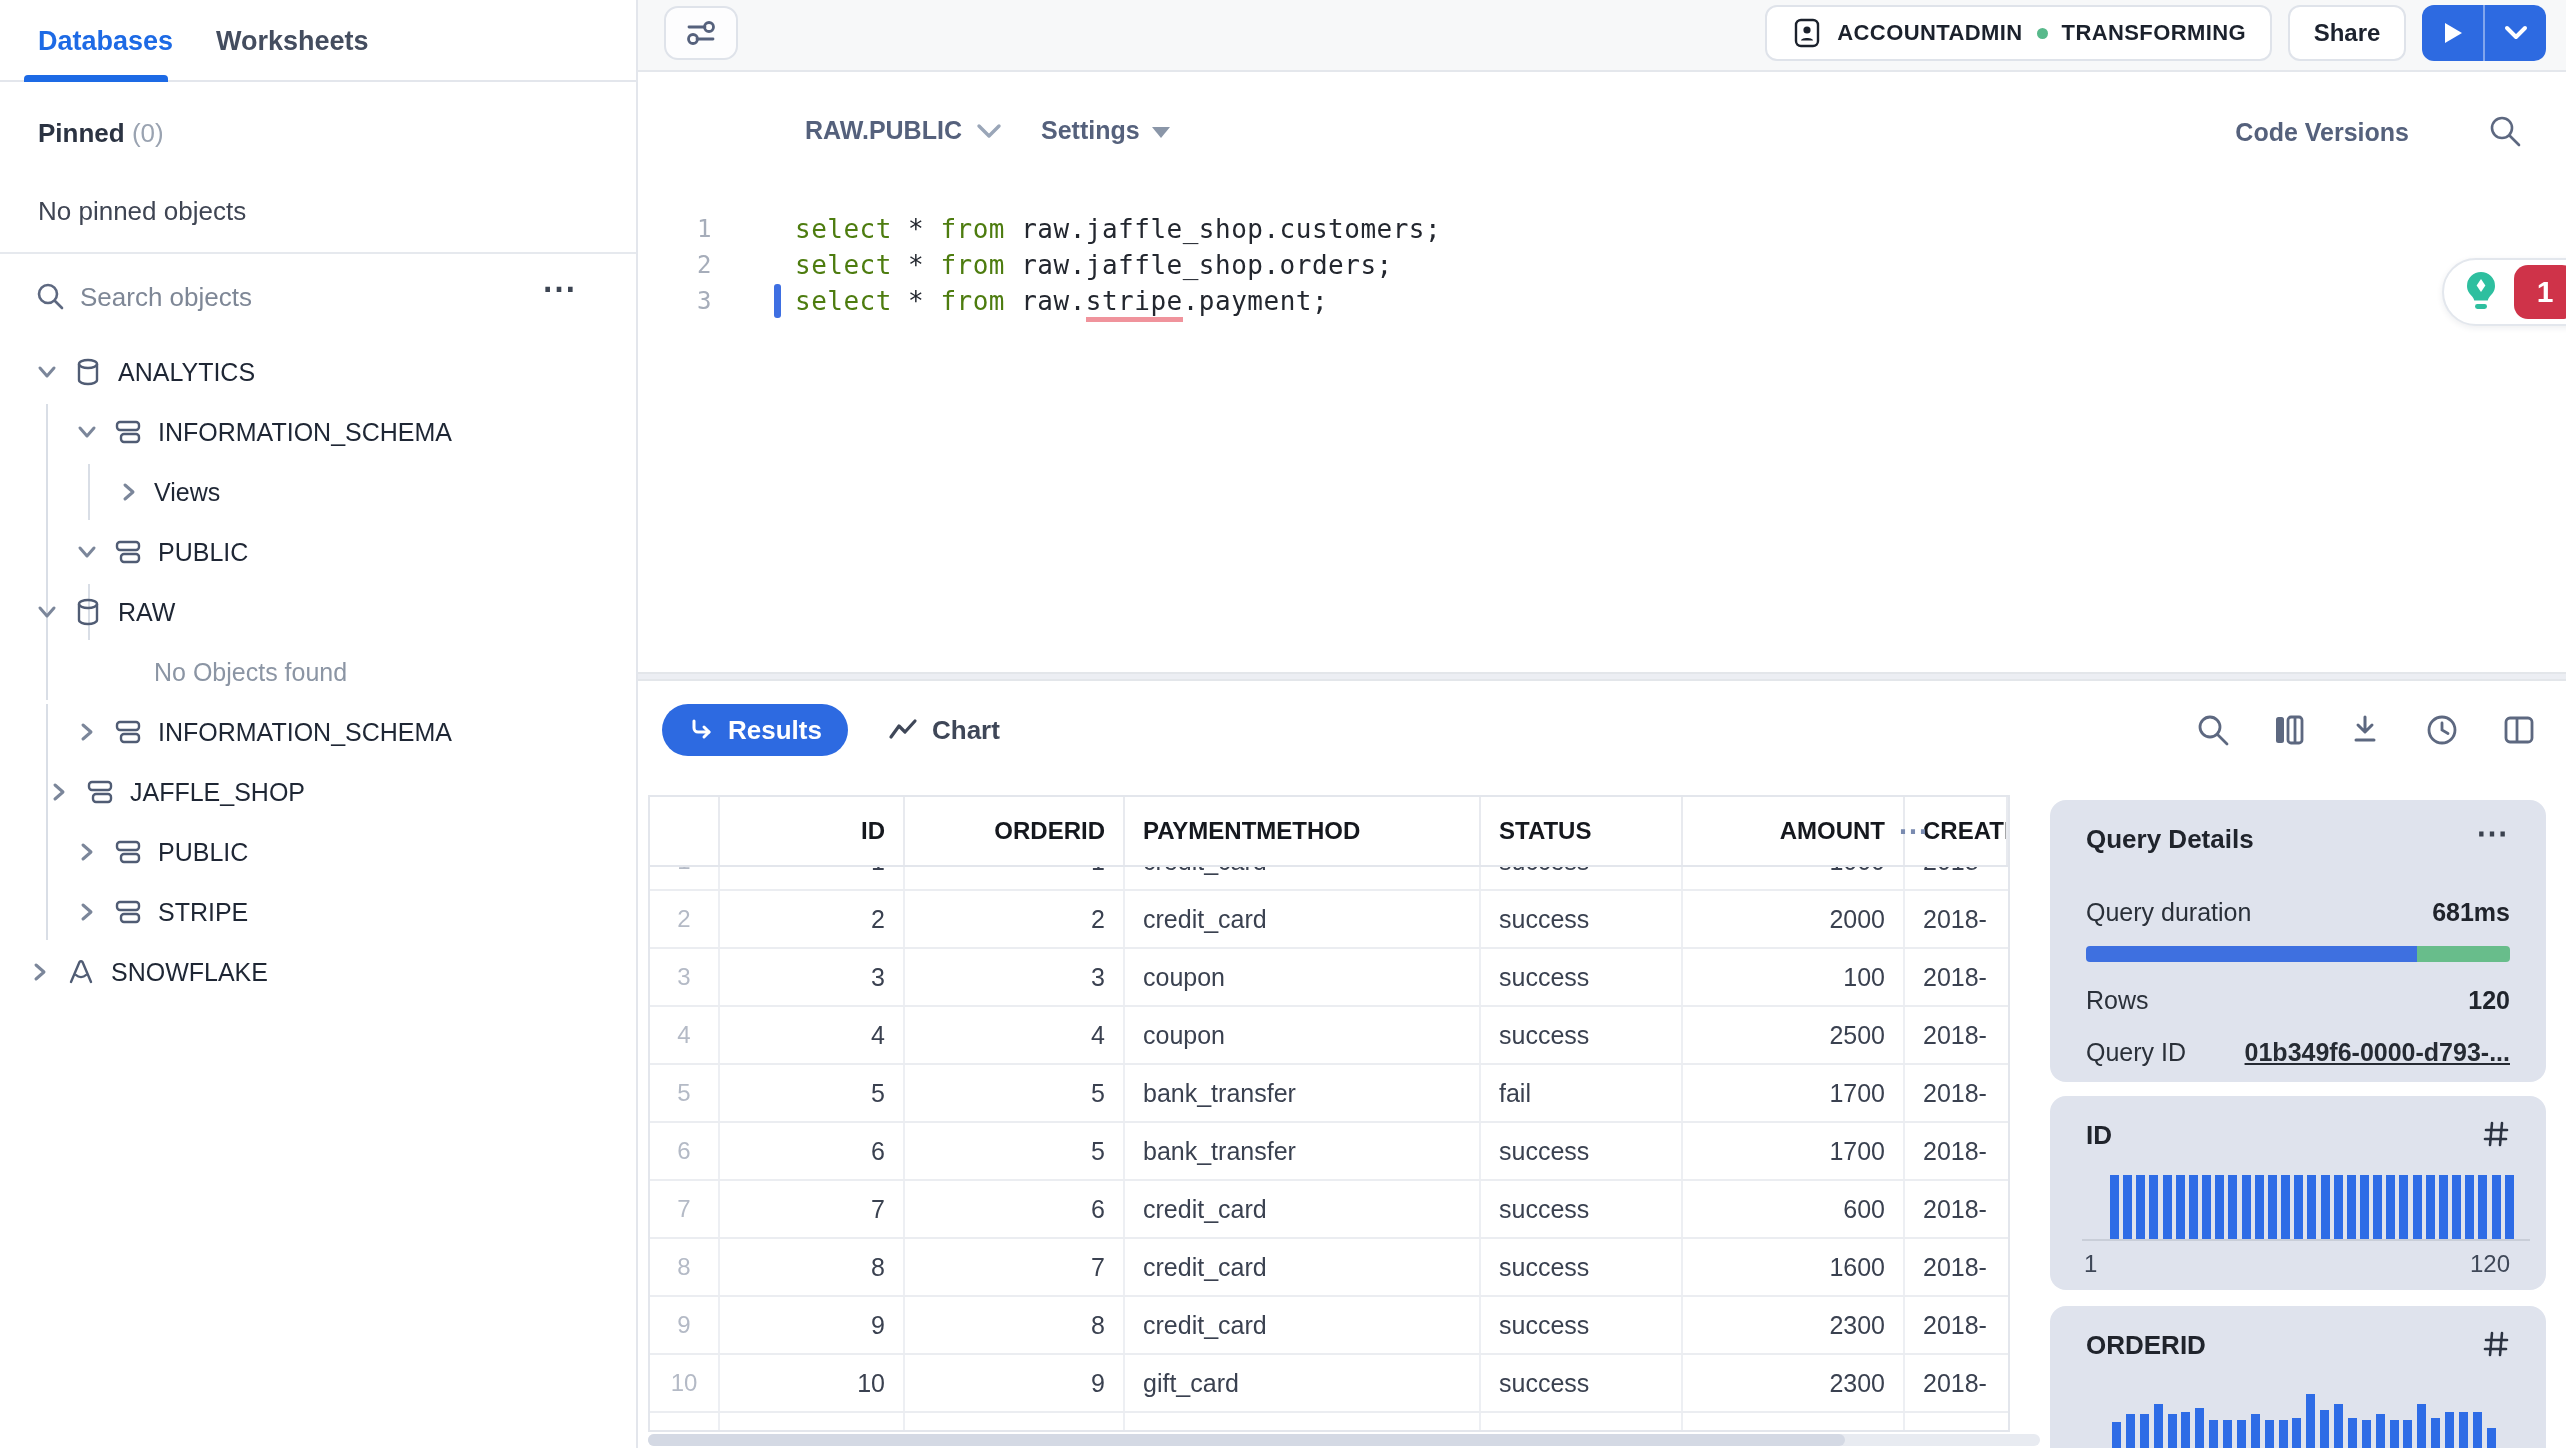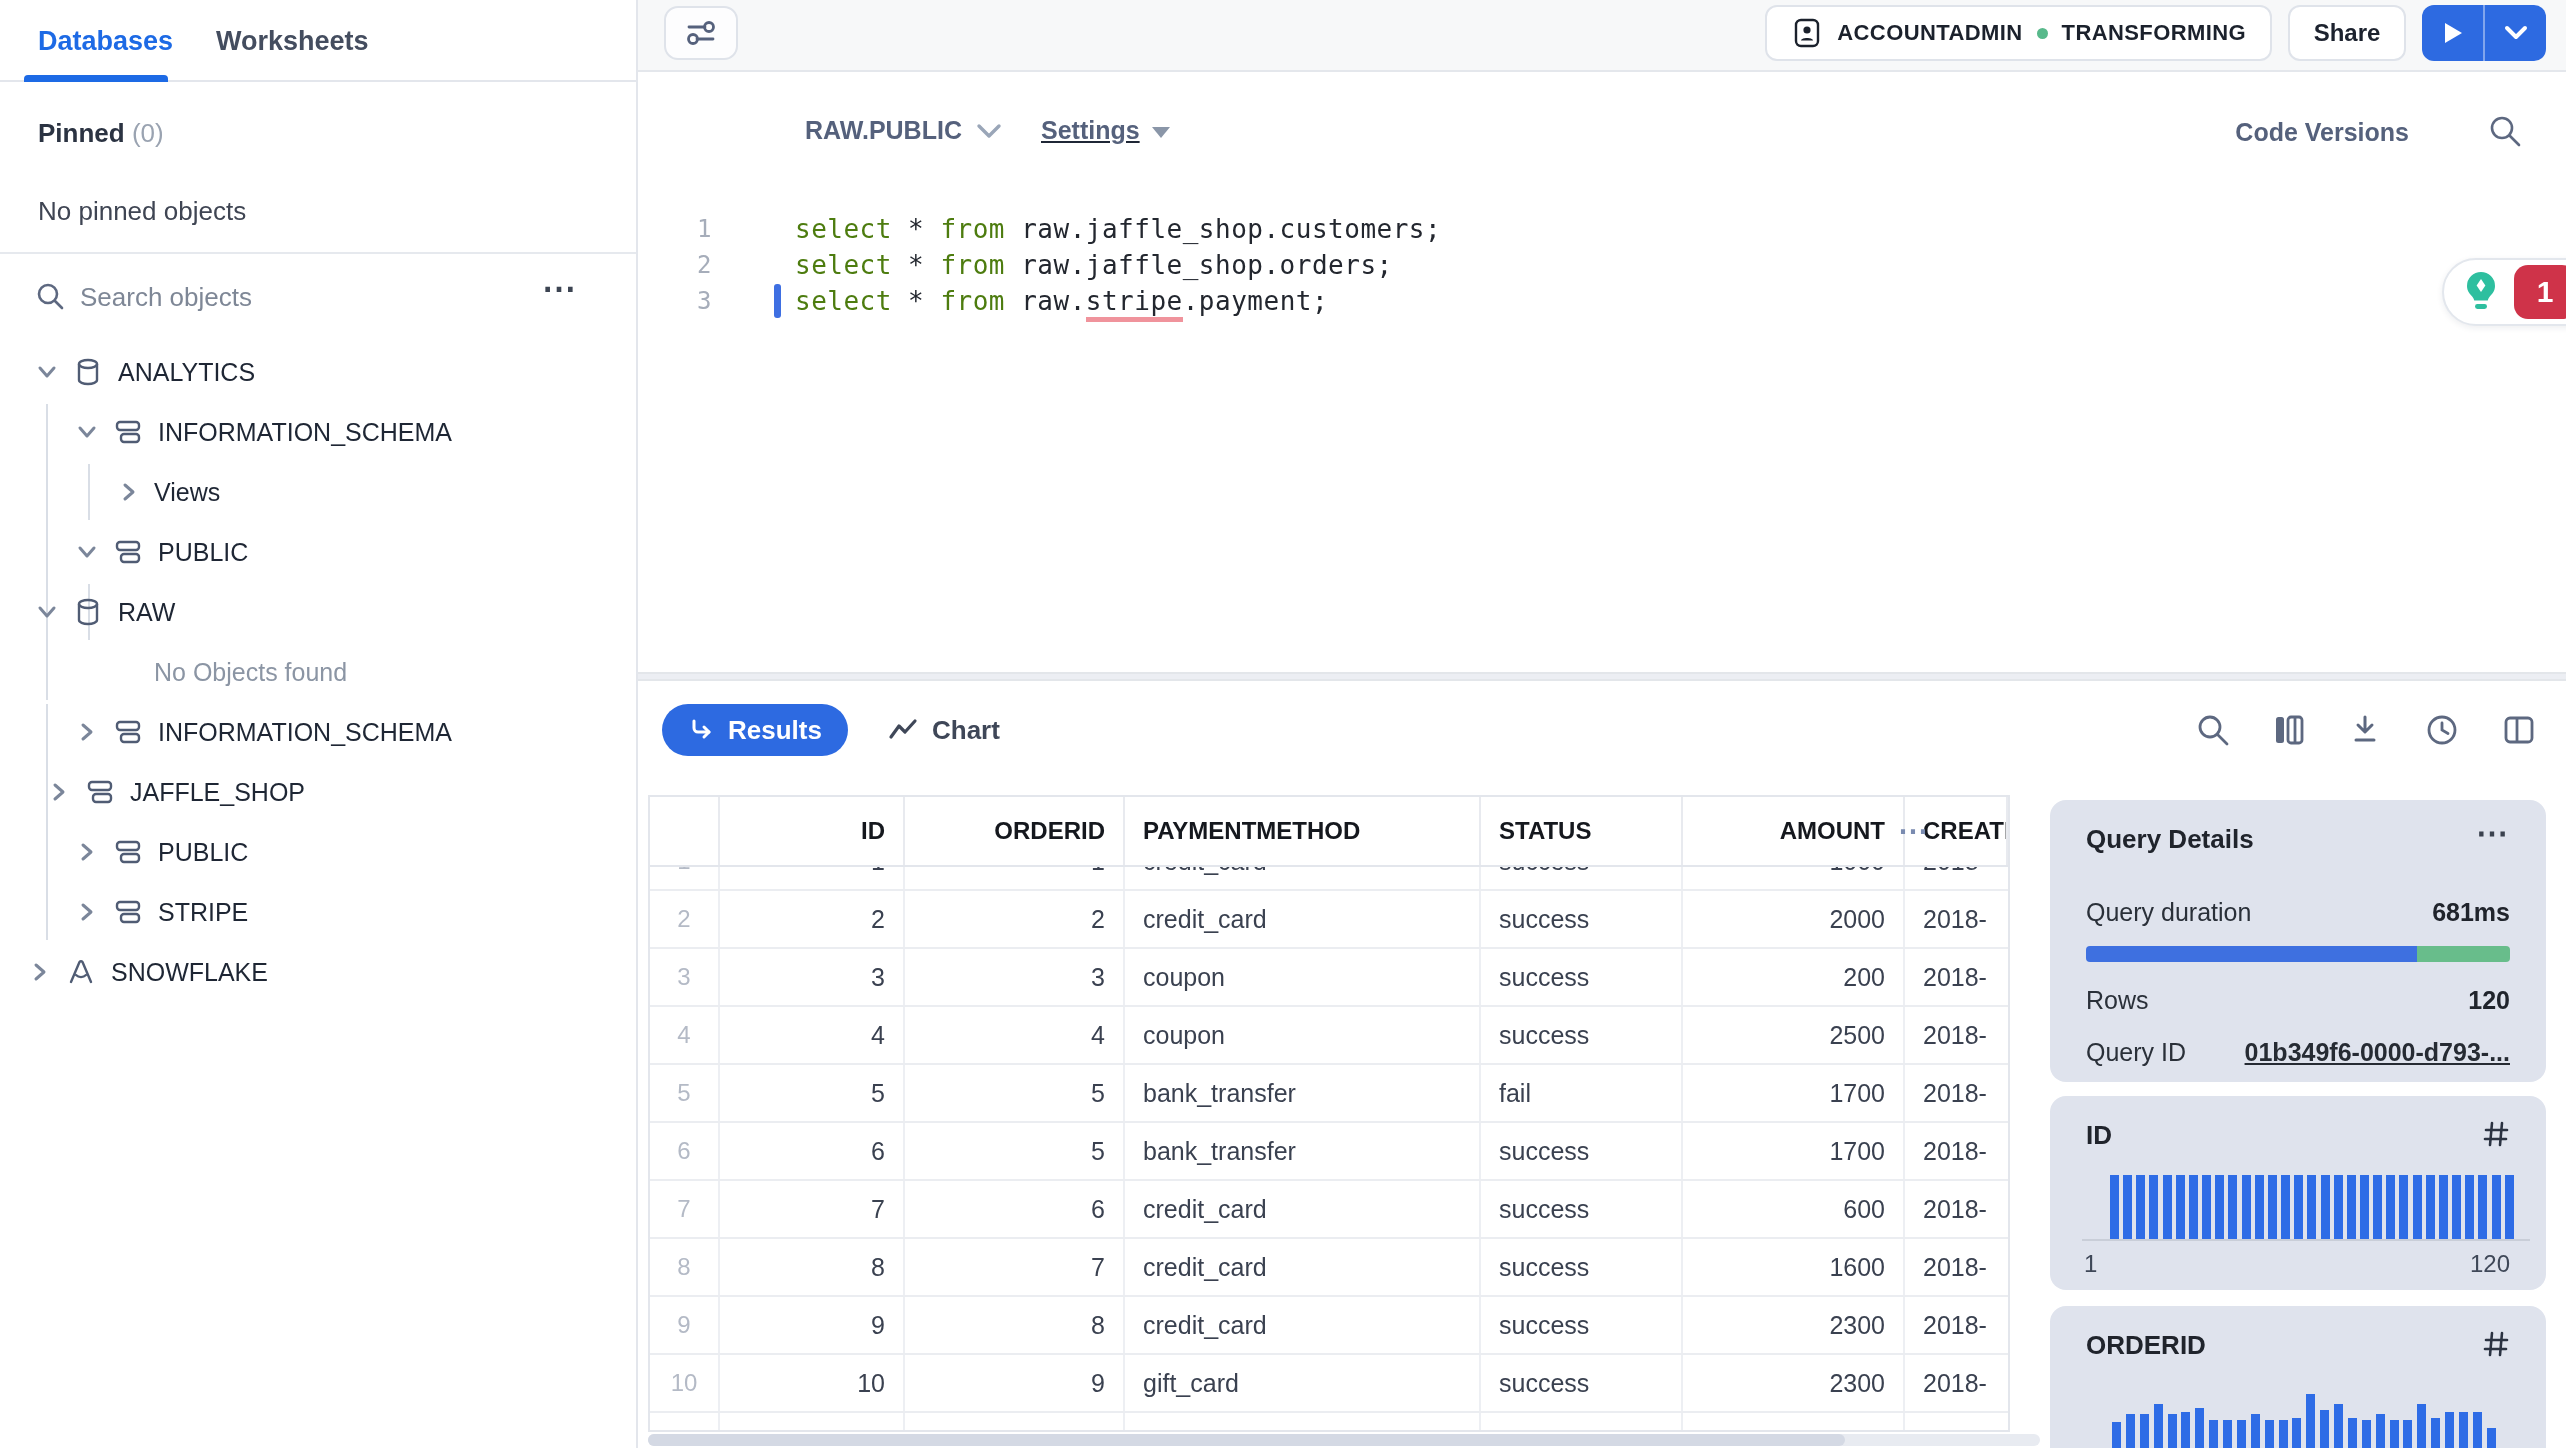--- a/index.html
+++ b/index.html
@@ -48,21 +48,21 @@
   .gdot { width:11px; height:11px; border-radius:50%; background:var(--status-green); }
   .share-btn { height:56px; min-width:118px; background:#fff; border:2px solid #dfe3ea; border-radius:12px;
     display:flex; align-items:center; justify-content:center; font-size:24px; font-weight:700; color:#1c222e; cursor:pointer; }
   .run-split { height:56px; width:124px; background:var(--accent); border-radius:12px; display:flex; overflow:hidden; }
   .run-half { flex:1; display:flex; align-items:center; justify-content:center; cursor:pointer; }
   .run-half.first { border-right:2px solid rgba(255,255,255,.4); }
 
   .editor-head { position:absolute; left:0; top:80px; width:100%; height:110px; background:#fff; }
   .ctx-select { position:absolute; left:167px; top:36px; display:flex; align-items:center; gap:14px; cursor:pointer; }
   .ctx-select .txt { font-size:25px; font-weight:700; color:#55617c; }
-  .settings-select { position:absolute; left:403px; top:36px; display:flex; align-items:center; gap:12px; cursor:pointer;text-decoration:underline; }
+  .settings-select { position:absolute; left:403px; top:36px; display:flex; align-items:center; gap:12px; cursor:pointer; }
   .settings-select .txt { font-size:25px; font-weight:700; color:#55617c; }
   .tri-down { width:0; height:0; border-left:9px solid transparent; border-right:9px solid transparent; border-top:11px solid #8a96a8; margin-top:4px; }
   .code-versions { position:absolute; right:157px; top:38px; font-size:25px; font-weight:700; color:#55617c; cursor:pointer; }
   .editor-search { position:absolute; right:42px; top:32px; cursor:pointer; }
 
   .code-area { position:absolute; left:0; top:211px; width:100%; }
   .code-line { position:relative; height:36px; font-family:"DejaVu Sans Mono", monospace; font-size:26px; line-height:36px; letter-spacing:.5px; white-space:pre; }
   .code-gutter { position:absolute; left:22px; top:0; width:52px; text-align:right; font-size:24px; color:#a6adba; }
   .code-text { position:absolute; left:157px; top:0; }
   .tok-kw { color:#4d7c0f; }
@@ -475,21 +475,21 @@
               <div class="td" style="width: 202px; flex: 0 0 auto;">success</div>
               <div class="td ar" style="width: 222px; flex: 0 0 auto;">2000</div>
               <div class="td" style="width: 103px; flex: 0 0 auto;">2018-</div>
             </div>
             <div class="trow">
               <div class="td rn" style="width: 70px; flex: 0 0 auto;">3</div>
               <div class="td ar" style="width: 185px; flex: 0 0 auto;">3</div>
               <div class="td ar" style="width: 220px; flex: 0 0 auto;">3</div>
               <div class="td" style="width: 356px; flex: 0 0 auto;">coupon</div>
               <div class="td" style="width: 202px; flex: 0 0 auto;">success</div>
-              <div class="td ar" style="width: 222px; flex: 0 0 auto;">200</div>
+              <div class="td ar" style="width: 222px; flex: 0 0 auto;">100</div>
               <div class="td" style="width: 103px; flex: 0 0 auto;">2018-</div>
             </div>
             <div class="trow">
               <div class="td rn" style="width: 70px; flex: 0 0 auto;">4</div>
               <div class="td ar" style="width: 185px; flex: 0 0 auto;">4</div>
               <div class="td ar" style="width: 220px; flex: 0 0 auto;">4</div>
               <div class="td" style="width: 356px; flex: 0 0 auto;">coupon</div>
               <div class="td" style="width: 202px; flex: 0 0 auto;">success</div>
               <div class="td ar" style="width: 222px; flex: 0 0 auto;">2500</div>
               <div class="td" style="width: 103px; flex: 0 0 auto;">2018-</div>

